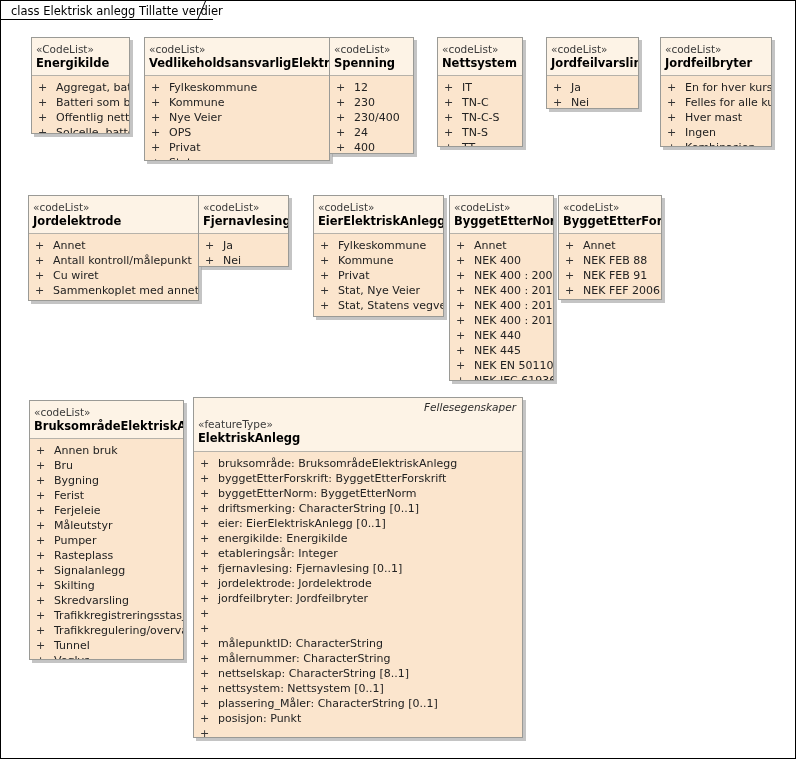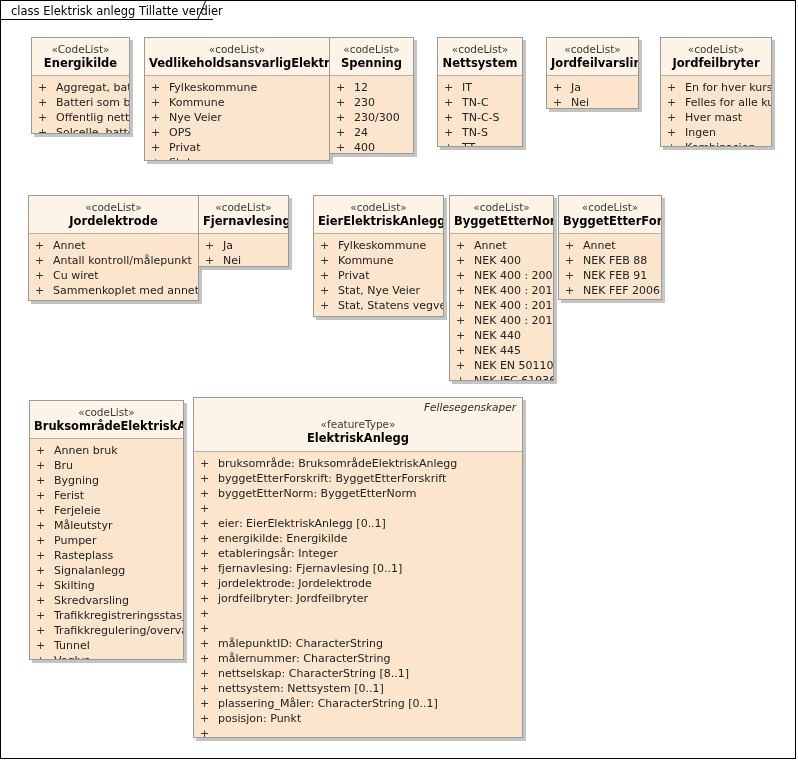--- a/index.html
+++ b/index.html
@@ -65,21 +65,21 @@
     box-sizing: border-box;
     border: 1px solid #9a9a96;
     background: #fbe5cd;
     box-shadow: 3px 3px 0 0 rgba(160,160,160,0.62);
     overflow: hidden;
   }
   .uml-head {
     background: #fdf3e6;
     border-bottom: 1px solid #b6b2aa;
     padding: 5px 4px 5px 4px;
-    text-align: center;
+    text-align: left;
     position: relative;
   }
   .stereotype {
     font-size: 10.5px;
     color: #3a3a3a;
     line-height: 13px;
     white-space: nowrap;
   }
   .classname {
     font-size: 11.5px;
@@ -201,21 +201,21 @@
       <div class="attr">
           <span class="vis">+</span>
           <span class="atext">12</span>
         </div>
       <div class="attr">
           <span class="vis">+</span>
           <span class="atext">230</span>
         </div>
       <div class="attr">
           <span class="vis">+</span>
-          <span class="atext">230/300</span>
+          <span class="atext">230/400</span>
         </div>
       <div class="attr">
           <span class="vis">+</span>
           <span class="atext">24</span>
         </div>
       <div class="attr">
           <span class="vis">+</span>
           <span class="atext">400</span>
         </div>
 
@@ -539,20 +539,21 @@
       <div class="attr">
           <span class="vis">+</span>
           <span class="atext">byggetEtterForskrift: ByggetEtterForskrift</span>
         </div>
       <div class="attr">
           <span class="vis">+</span>
           <span class="atext">byggetEtterNorm: ByggetEtterNorm</span>
         </div>
       <div class="attr">
           <span class="vis">+</span>
+          <span class="atext">driftsmerking: CharacterString [0..1]</span>
         </div>
       <div class="attr">
           <span class="vis">+</span>
           <span class="atext">eier: EierElektriskAnlegg [0..1]</span>
         </div>
       <div class="attr">
           <span class="vis">+</span>
           <span class="atext">energikilde: Energikilde</span>
         </div>
       <div class="attr">

